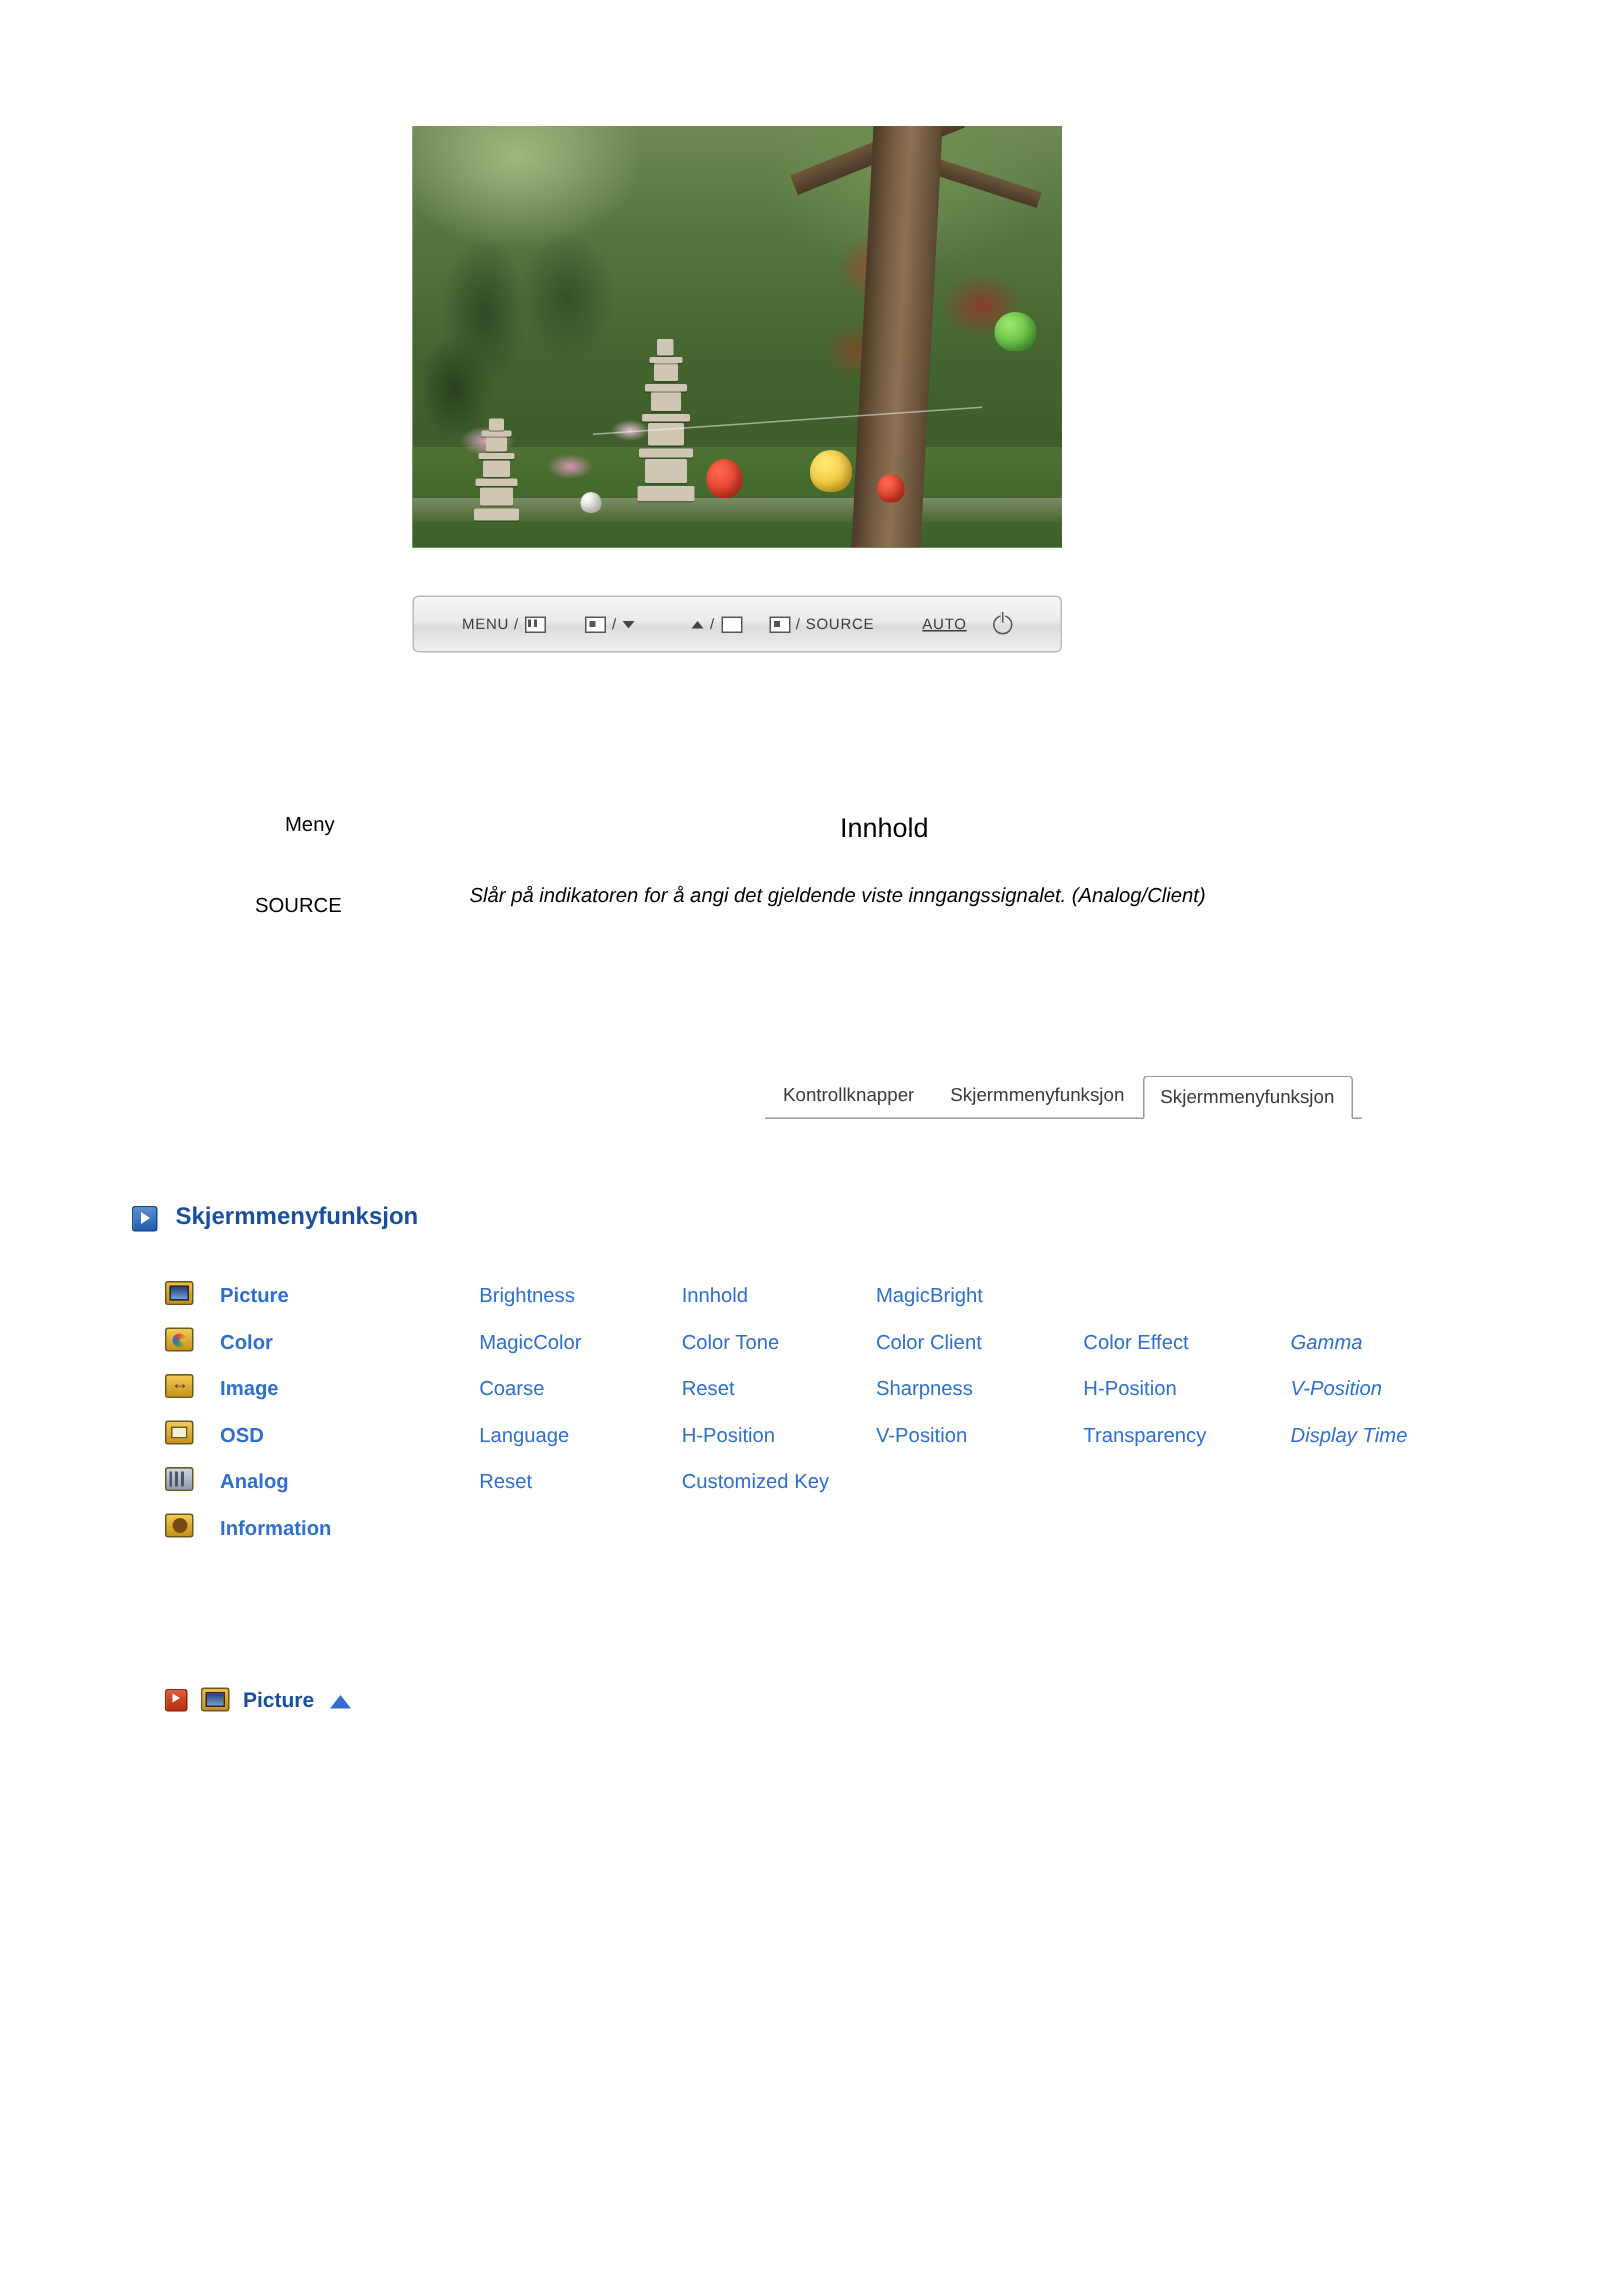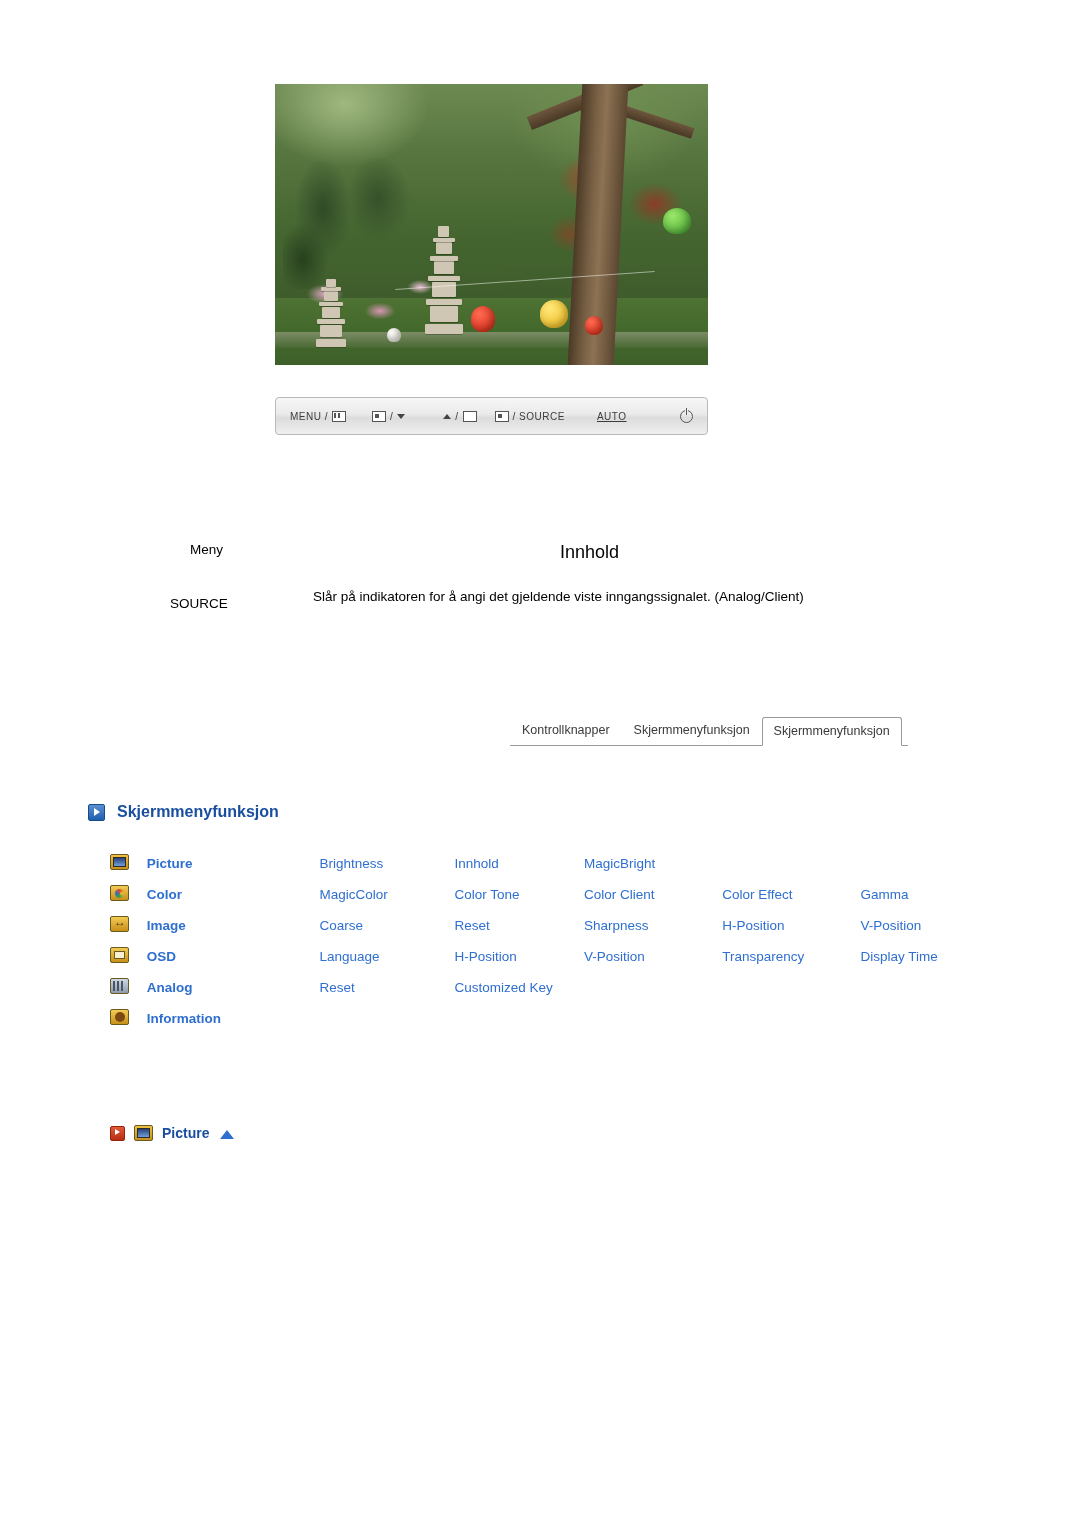--- a/index.html
+++ b/index.html
@@ -119,21 +119,21 @@
     left: 275px;
     top: 397px;
     width: 433px;
     height: 38px;
     border: 1px solid #b9b9b9;
     border-radius: 4px;
     background: linear-gradient(180deg,#f7f7f7 0%, #eaeaea 45%, #dcdcdc 55%, #efefef 100%);
     display: flex;
     align-items: center;
     box-sizing: border-box;
-    padding: 0 14px;
+    padding: 0 32px;
   }
   .ctrl-item {
     font-size: 10px;
     color: #3c3c3c;
     letter-spacing: .5px;
     display: flex;
     align-items: center;
     gap: 4px;
     white-space: nowrap;
   }
@@ -181,21 +181,21 @@
     border-left: 1px solid #efefef;
     border-right: 1px solid #efefef;
   }
 
   
   #meny-header { position: absolute; left: 190px; top: 542px; font-size: 13.5px; }
   #innhold-header { position: absolute; left: 560px; top: 542px; font-size: 18px; }
   #source-label { position: absolute; left: 170px; top: 596px; font-size: 13.5px; }
   #source-desc {
     position: absolute; left: 313px; top: 587px; width: 600px;
-    font-size: 13.5px; line-height: 19px;
+    font-size: 13.5px; line-height: 19px; font-style: italic;
   }
 
   
   #tab-strip {
     position: absolute;
     left: 510px; top: 716px;
     width: 398px;
     border-bottom: 1px solid #9a9a9a;
     display: flex;
     align-items: flex-end;
@@ -261,21 +261,21 @@
   }
   #osd-table td.cat {
     font-weight: bold;
     width: 120px;
   }
   #osd-table td.ico { width: 34px; }
   #osd-table td.c1 { width: 125px; }
   #osd-table td.c2 { width: 120px; }
   #osd-table td.c3 { width: 128px; }
   #osd-table td.c4 { width: 128px; }
-  #osd-table td.c5 { width: 120px; }
+  #osd-table td.c5 { width: 120px; font-style: italic; }
   .osd-icon {
     width: 19px; height: 16px;
     border: 1px solid #6b5a1e;
     border-radius: 2px;
     display: inline-block;
     position: relative;
     box-sizing: border-box;
   }
   .ico-picture { background: linear-gradient(180deg,#f0c040,#c98f1c); }
   .ico-picture::after {

